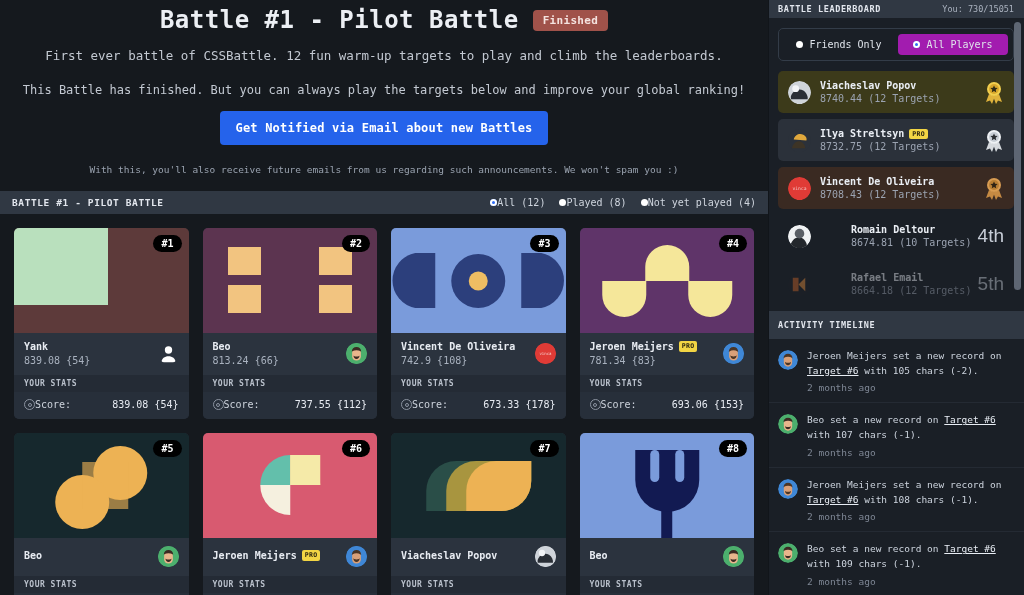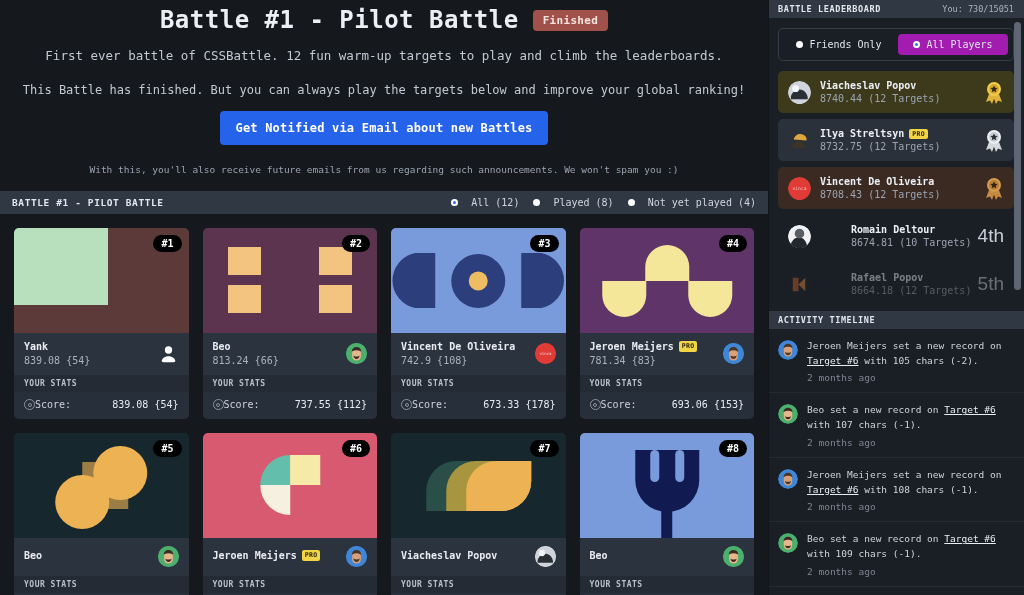--- a/index.html
+++ b/index.html
@@ -54,21 +54,21 @@
     height: 23px;
     background: #303843;
     display: flex; align-items: center; justify-content: space-between;
     padding: 0 12px;
   }
   .section-bar-title {
     font-size: 9.5px; font-weight: bold; color: #e3e7ee; letter-spacing: .6px;
   }
   .filters { display: flex; gap: 14px; align-items: center; }
   .filter {
-    display: flex; align-items: center; gap: 13px;
+    display: flex; align-items: center; gap: 0;
     font-size: 10px; color: #cfd5de; cursor: pointer;
   }
   .radio {
     width: 7px; height: 7px; border-radius: 50%;
     background: #ffffff; display: inline-block;
   }
   .radio.on { background: #2f6df6; box-shadow: 0 0 0 2px #fff inset; }
 
   
   .grid {
@@ -165,21 +165,21 @@
   .lb-row.faded { opacity: .45; }
   .lb-av { width: 23px; height: 23px; border-radius: 50%; flex: 0 0 23px; overflow: hidden; position: relative; }
   .lb-info { min-width: 0; flex: 1; }
   .lb-name-row { display: flex; align-items: center; gap: 5px; }
   .lb-name { font-size: 10px; font-weight: bold; color: #eaeef4; white-space: nowrap; }
   .lb-score { font-size: 10px; color: #9ba3b1; margin-top: 2px; white-space: nowrap; }
   .lb-rank { font-size: 19px; color: #c8ced8; font-family: "Liberation Sans", sans-serif; margin-left: 38px; }
   .medal { width: 20px; height: 23px; position: relative; flex: 0 0 20px; }
 
   .tl-head {
-    height: 18px; background: #303843;
+    height: 28px; background: #303843;
     display: flex; align-items: center; padding: 0 10px; margin-top: 4px;
   }
   .tl-item {
     display: flex; gap: 9px; padding: 10px 10px 9px;
     border-bottom: 1px solid #242a33;
   }
   .tl-av { width: 20px; height: 20px; border-radius: 50%; flex: 0 0 20px; overflow: hidden; position: relative; margin-top: 1px;}
   .tl-text { font-size: 9.5px; line-height: 1.55; color: #cdd4de; }
   .tl-link { color: #e8edf4; text-decoration: underline; }
   .tl-time { font-size: 9.5px; color: #7e8694; margin-top: 4px; }
@@ -602,21 +602,21 @@
       <div class="lb-row plain faded">
         <div class="lb-av">
           <svg viewBox="0 0 24 24" width="23" height="23">
             <circle cx="12" cy="12" r="12" fill="#1d2128"></circle>
             <path d="M5 5 h6 v14 h-6z" fill="#c4632a"></path>
             <path d="M11 12 l7-7 v14z" fill="#e08a3c"></path>
           </svg>
         </div>
         <div class="lb-info">
           <div class="lb-name-row">
-            <span class="lb-name">Rafael Popov</span>
+            <span class="lb-name">Rafael Email</span>
           </div>
           <div class="lb-score">8664.18 (12 Targets)</div>
         </div>
         <div class="lb-rank">5th</div>
       </div>
 
     </div>
 
     <div class="tl-head">
       <div class="side-head-title">ACTIVITY TIMELINE</div>

